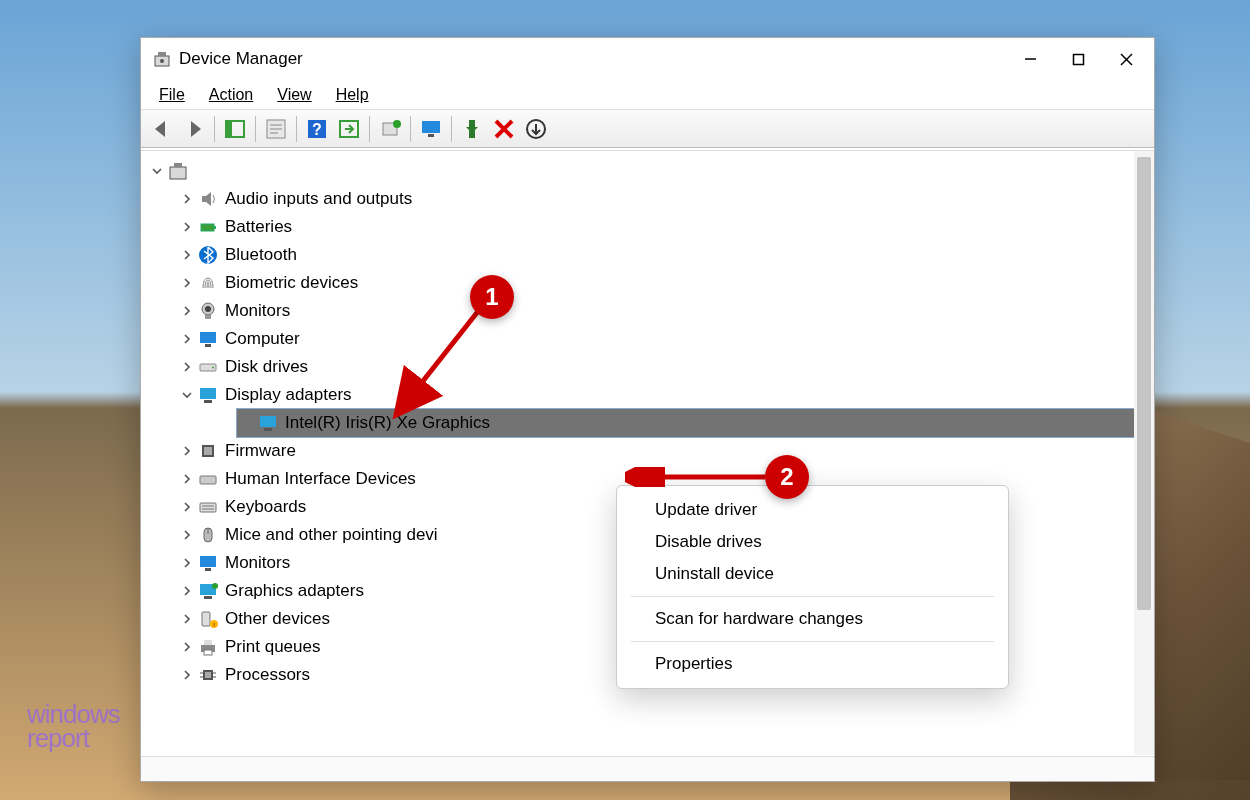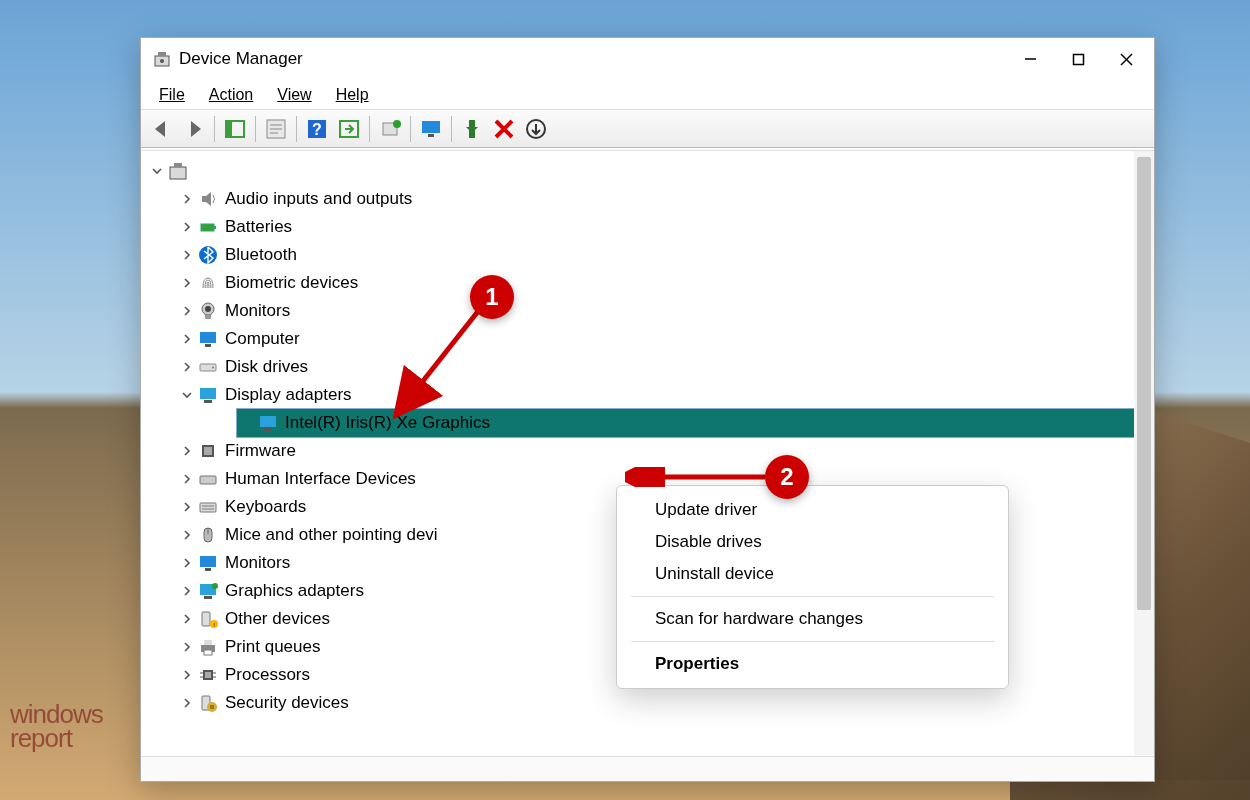--- a/index.html
+++ b/index.html
@@ -13,21 +13,21 @@
     background: linear-gradient(135deg,#a08360 0%,#6a5238 60%,#4e3d28 100%);
     clip-path: polygon(20% 0,100% 15%,100% 100%,0 100%,0 40%);
   }
   .reflect-mountain {
     position:absolute; right:0; bottom:-180px; width:240px; height:200px;
     background: linear-gradient(45deg,#6a5238 0%,#4e3d28 100%);
     transform: scaleY(-1); opacity:.6;
     clip-path: polygon(20% 0,100% 15%,100% 100%,0 100%,0 40%);
   }
   .watermark {
-    position:absolute; left:10px; bottom:50px; color:#7f1d1d; opacity:.65;
+    position:absolute; left:27px; bottom:50px; color:#8b5cf6; opacity:.65;
     font-size:26px; font-weight:500; line-height:.9; letter-spacing:-1px;
   }
   .watermark span { display:block; }
 
   .window {
     position:absolute; left:140px; top:37px; width:1015px; height:745px;
     background:#fff; border:1px solid #aaa; box-shadow:0 8px 30px rgba(0,0,0,.25);
   }
   .titlebar {
     height:42px; display:flex; align-items:center; justify-content:space-between;
@@ -74,41 +74,41 @@
     background:#c5c5c5; border-radius:2px;
   }
 
   .statusbar {
     position:absolute; left:0; right:0; bottom:0; height:25px;
     border-top:1px solid #ddd; background:#fafafa;
   }
 
   .node { line-height:28px; white-space:nowrap; }
   .node-row { display:flex; align-items:center; height:28px; cursor:default; }
-  .node-row.selected { background:#0f766e; outline:1px solid #8ac; }
+  .node-row.selected { background:#737373; outline:1px solid #8ac; }
   .chevron {
     width:20px; display:flex; align-items:center; justify-content:center;
     color:#555; font-size:13px; cursor:pointer;
   }
   .chevron svg { width:10px; height:10px; stroke:#555; stroke-width:1.6; fill:none; }
   .node-icon { width:22px; display:flex; align-items:center; justify-content:center; margin-right:6px; }
   .node-icon svg, .node-icon .gly { width:20px; height:20px; }
   .children { padding-left:0; }
   .depth-1 { padding-left:30px; }
   .depth-2 { padding-left:60px; }
 
   .context-menu {
     position:absolute; left:475px; top:447px; width:393px;
     background:#fff; border:1px solid #ccc; border-radius:6px;
     box-shadow:0 10px 30px rgba(0,0,0,.2);
     padding:8px 0; font-size:17px;
   }
   .ctx-item { padding:6px 38px; cursor:pointer; }
   .ctx-sep { height:1px; background:#ddd; margin:6px 14px; }
-  .ctx-item.bold { font-weight:700; }
+  .ctx-item.bold { font-weight:400; }
 
   .callout {
     position:absolute; width:44px; height:44px; background:#c00; border-radius:50%;
     display:flex; align-items:center; justify-content:center;
     color:#fff; font-size:24px; font-weight:700;
     box-shadow:0 3px 8px rgba(0,0,0,.3);
     z-index:10;
   }
   .arrow { position:absolute; z-index:9; pointer-events:none; }
 </style>
@@ -565,37 +565,20 @@
                     <rect x="7" y="7" width="6" height="6" fill="#aaa"></rect>
                     <line x1="2" y1="8" x2="5" y2="8" stroke="#555"></line>
                     <line x1="2" y1="12" x2="5" y2="12" stroke="#555"></line>
                     <line x1="15" y1="8" x2="18" y2="8" stroke="#555"></line>
                     <line x1="15" y1="12" x2="18" y2="12" stroke="#555"></line>
                   </svg>
                 </span>
             <span>Processors</span>
           </div>
             </div>
-          <div class="node depth-1">
-              <div class="node-row">
-            <span class="chevron">
-                  <svg viewBox="0 0 10 10">
-                    <path d="M3 1 L7 5 L3 9"></path>
-                  </svg>
-                </span>
-            <span class="node-icon">
-                  <svg viewBox="0 0 20 20">
-                    <rect x="4" y="3" width="8" height="14" rx="1" fill="#ddd" stroke="#777"></rect>
-                    <circle cx="14" cy="14" r="5" fill="#d4af37"></circle>
-                    <rect x="12" y="12" width="4" height="4" fill="#a07a1a"></rect>
-                  </svg>
-                </span>
-            <span>Security devices</span>
-          </div>
-            </div>
         </div>
       </div>
 
     </div>
     <div class="scrollbar">
       <div class="scrollbar-thumb"></div>
     </div>
   </div>
 
   <div class="statusbar"></div>

